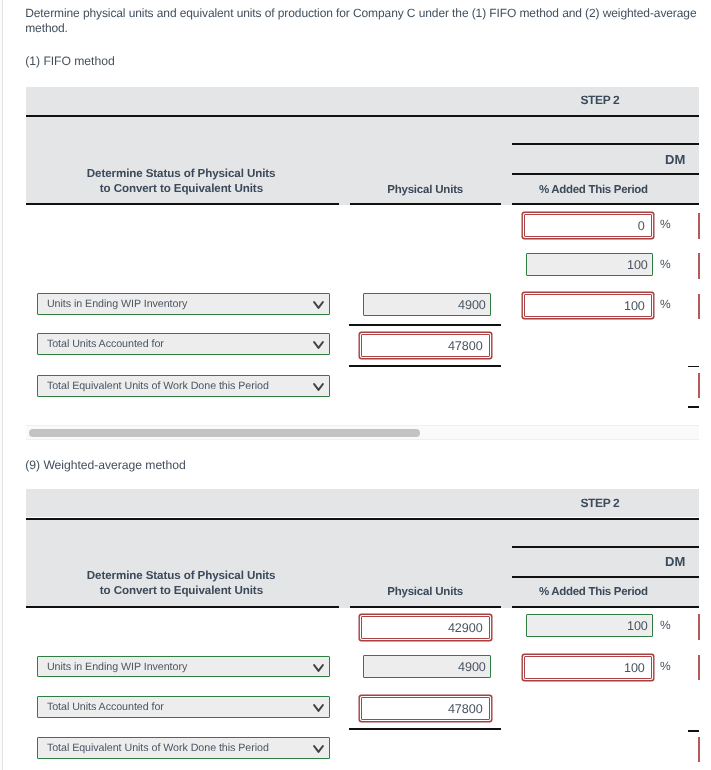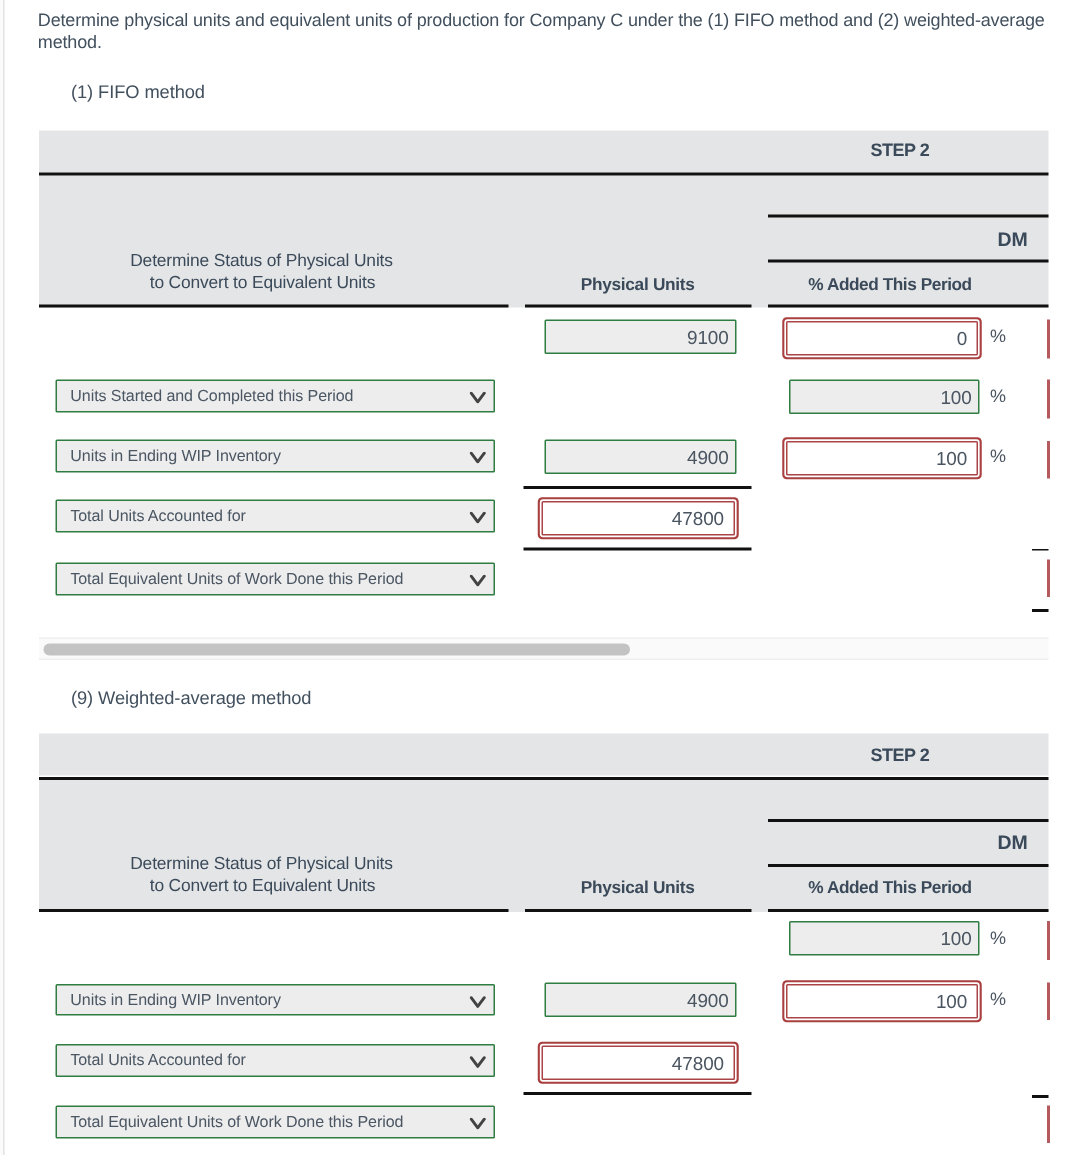--- a/index.html
+++ b/index.html
@@ -5,35 +5,35 @@
   *{box-sizing:border-box;}
   html,body{margin:0;padding:0;}
   body{width:711px;height:770px;background:#ffffff;
     font-family:"Liberation Sans",sans-serif;color:#42505e;overflow:hidden;
     -webkit-font-smoothing:antialiased;text-rendering:geometricPrecision;}
   .page{position:relative;width:711px;height:552px;opacity:0.999;}
   .leftgutter{position:absolute;left:0;top:0;width:2.3px;height:770px;background:#fbfbfb;}
   .leftrule{position:absolute;left:2.3px;top:0;width:1px;height:770px;background:#e3e3e3;}
   .prompt{position:absolute;left:25.2px;top:6.2px;width:678px;font-size:12px;
     letter-spacing:-0.1px;line-height:15px;color:#42505e;}
-  .sect-label{position:absolute;left:25.3px;font-size:12.2px;letter-spacing:-0.05px;color:#42505e;margin-left:22px;}
+  .sect-label{position:absolute;left:25.3px;font-size:12.2px;letter-spacing:-0.05px;color:#42505e;}
 
   .band{position:absolute;background:#e4e5e6;}
   .rule{position:absolute;background:#111;height:2px;}
   .rule-thin{position:absolute;background:#111;height:1.8px;}
 
   .hdr-b{position:absolute;font-weight:bold;font-size:11.5px;letter-spacing:-0.2px;
     color:#3b4a5a;white-space:nowrap;}
   .hdr-step{position:absolute;font-weight:bold;font-size:12px;letter-spacing:-0.35px;
     color:#3b4a5a;white-space:nowrap;}
   .hdr-pct{position:absolute;font-weight:bold;font-size:11.5px;letter-spacing:-0.3px;
     color:#3b4a5a;white-space:nowrap;}
   .hdr-dm{position:absolute;font-weight:bold;font-size:13px;letter-spacing:0px;
     color:#3b4a5a;white-space:nowrap;}
-  .hdr-l{position:absolute;font-weight:normal;font-size:11.6px;letter-spacing:-0.1px;
+  .hdr-l{position:absolute;font-weight:bold;font-size:11.6px;letter-spacing:-0.1px;
     color:#3b4a5a;white-space:nowrap;}
 
   .selwrap{position:absolute;width:292.5px;height:21.8px;}
   select.sel{width:100%;height:100%;font-size:10.7px;letter-spacing:-0.05px;
     border:1.3px solid #2f7d41;background:#ededed;color:#4b5663;
     border-radius:1px;padding:0 18px 0 8.8px;appearance:none;-webkit-appearance:none;
     font-family:"Liberation Sans",sans-serif;line-height:21.4px;
     -webkit-font-smoothing:antialiased;text-rendering:geometricPrecision;}
   .chev{position:absolute;left:275.6px;top:8.0px;pointer-events:none;line-height:0;}
 
@@ -66,33 +66,24 @@
   <div class="rule" style="left:512.3px;top:143.1px;width:186.7px"></div>
   <div class="hdr-dm" style="left:665.0px;top:151.9px">DM</div>
   <div class="rule" style="left:512.3px;top:173.3px;width:186.7px"></div>
   <div class="hdr-l" style="left:86.8px;top:166.7px">Determine Status of Physical Units</div>
   <div class="hdr-l" style="left:99.8px;top:181.8px">to Convert to Equivalent Units</div>
   <div class="hdr-b" style="left:387.2px;top:183.7px">Physical Units</div>
   <div class="hdr-pct" style="left:538.9px;top:183.7px">% Added This Period</div>
   <div class="rule" style="left:26.0px;top:203.3px;width:312.6px"></div>
   <div class="rule" style="left:349.5px;top:203.3px;width:151.0px"></div>
   <div class="rule" style="left:512.3px;top:203.3px;width:186.7px"></div>
-  <div class="inpwrap" style="left:363.0px;top:212.6px">
-      <input class="num ok" style="width: 128px;" value="9100">
-    </div>
   <div class="inpwrap" style="left:524.3px;top:213.9px">
       <input class="num bad" style="width: 128px;" value="0">
     </div>
   <div class="pct" style="left:660.0px;top:216.7px">%</div>
-  <div class="selwrap" style="left:37.1px;top:253.3px">
-    <select class="sel"><option>Units Started and Completed this Period</option></select>
-    <span class="chev"><svg width="11" height="8" viewBox="0 0 11 8">
-          <path d="M1.15 1.15 L5.5 6.9 L9.85 1.15" fill="none" stroke="#434343" stroke-width="1.95" stroke-linecap="round" stroke-linejoin="round"></path>
-        </svg></span>
-  </div>
   <div class="inpwrap" style="left:526.0px;top:252.6px">
       <input class="num ok" style="width: 127px;" value="100">
     </div>
   <div class="pct" style="left:660.0px;top:256.7px">%</div>
   <div class="selwrap" style="left:37.1px;top:293.3px">
     <select class="sel"><option>Units in Ending WIP Inventory</option></select>
     <span class="chev"><svg width="11" height="8" viewBox="0 0 11 8">
           <path d="M1.15 1.15 L5.5 6.9 L9.85 1.15" fill="none" stroke="#434343" stroke-width="1.95" stroke-linecap="round" stroke-linejoin="round"></path>
         </svg></span>
   </div>
@@ -136,20 +127,23 @@
   <div class="rule" style="left:512.3px;top:545.5px;width:186.7px"></div>
   <div class="hdr-dm" style="left:665.0px;top:554.3px">DM</div>
   <div class="rule" style="left:512.3px;top:575.8px;width:186.7px"></div>
   <div class="hdr-l" style="left:86.8px;top:569.2px">Determine Status of Physical Units</div>
   <div class="hdr-l" style="left:99.8px;top:584.2px">to Convert to Equivalent Units</div>
   <div class="hdr-b" style="left:387.2px;top:586.2px">Physical Units</div>
   <div class="hdr-pct" style="left:538.9px;top:586.2px">% Added This Period</div>
   <div class="rule" style="left:26.0px;top:605.8px;width:312.6px"></div>
   <div class="rule" style="left:349.5px;top:605.8px;width:151.0px"></div>
   <div class="rule" style="left:512.3px;top:605.8px;width:186.7px"></div>
+  <div class="inpwrap" style="left:361.2px;top:615.6px">
+      <input class="num bad" style="width: 129px;" value="42900">
+    </div>
   <div class="inpwrap" style="left:526.0px;top:614.3px">
       <input class="num ok" style="width: 127px;" value="100">
     </div>
   <div class="pct" style="left:660.0px;top:618.4px">%</div>
   <div class="selwrap" style="left:37.1px;top:655.7px">
     <select class="sel"><option>Units in Ending WIP Inventory</option></select>
     <span class="chev"><svg width="11" height="8" viewBox="0 0 11 8">
           <path d="M1.15 1.15 L5.5 6.9 L9.85 1.15" fill="none" stroke="#434343" stroke-width="1.95" stroke-linecap="round" stroke-linejoin="round"></path>
         </svg></span>
   </div>

